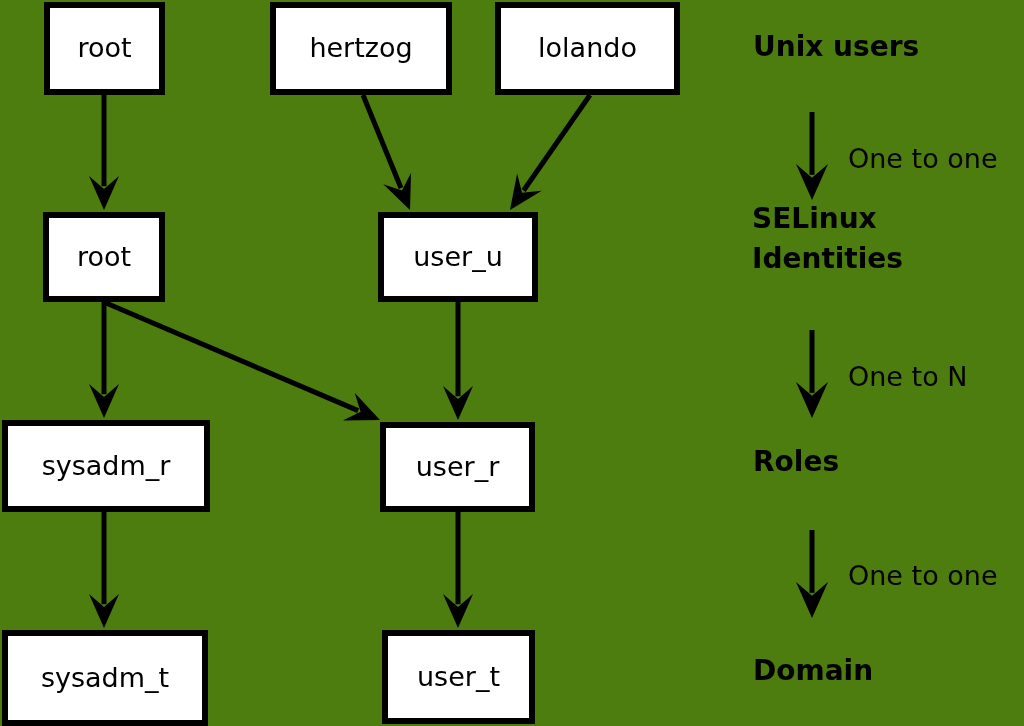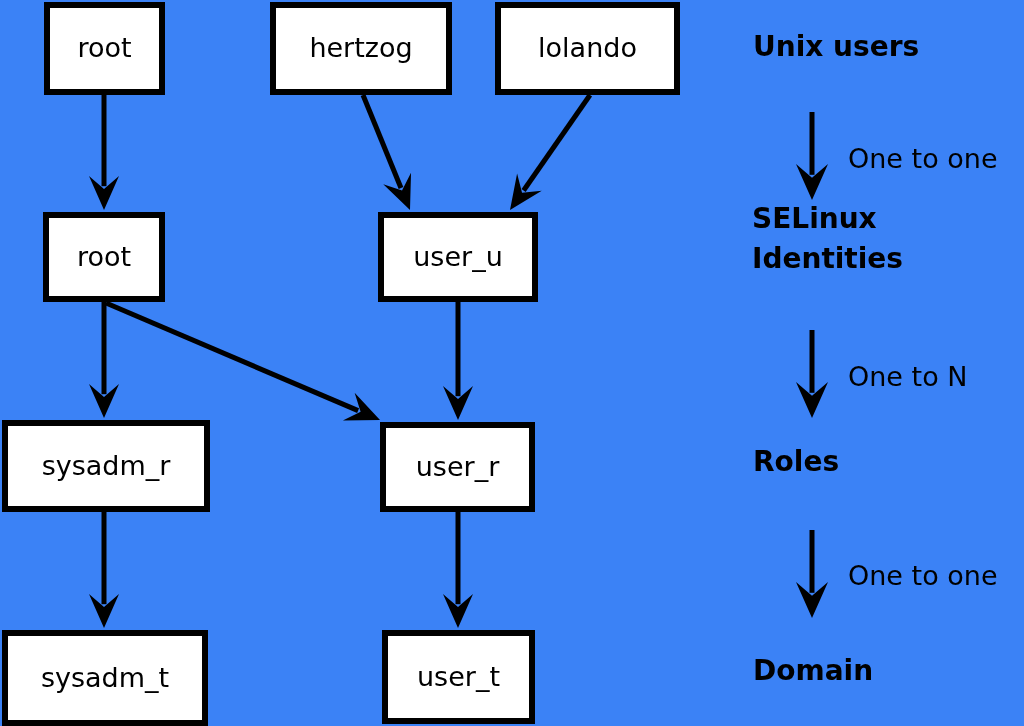--- a/index.html
+++ b/index.html
@@ -4,21 +4,21 @@
 <style>
   html, body {
     margin: 0;
     padding: 0;
     background: #ffffff;
   }
   #canvas {
     position: relative;
     width: 1024px;
     height: 726px;
-    background: #3b82f6;
+    background: #4d7c0f;
     overflow: hidden;
     font-family: "DejaVu Sans", sans-serif;
   }
   svg#diagram {
     position: absolute;
     left: 0;
     top: 0;
     width: 1024px;
     height: 726px;
   }

